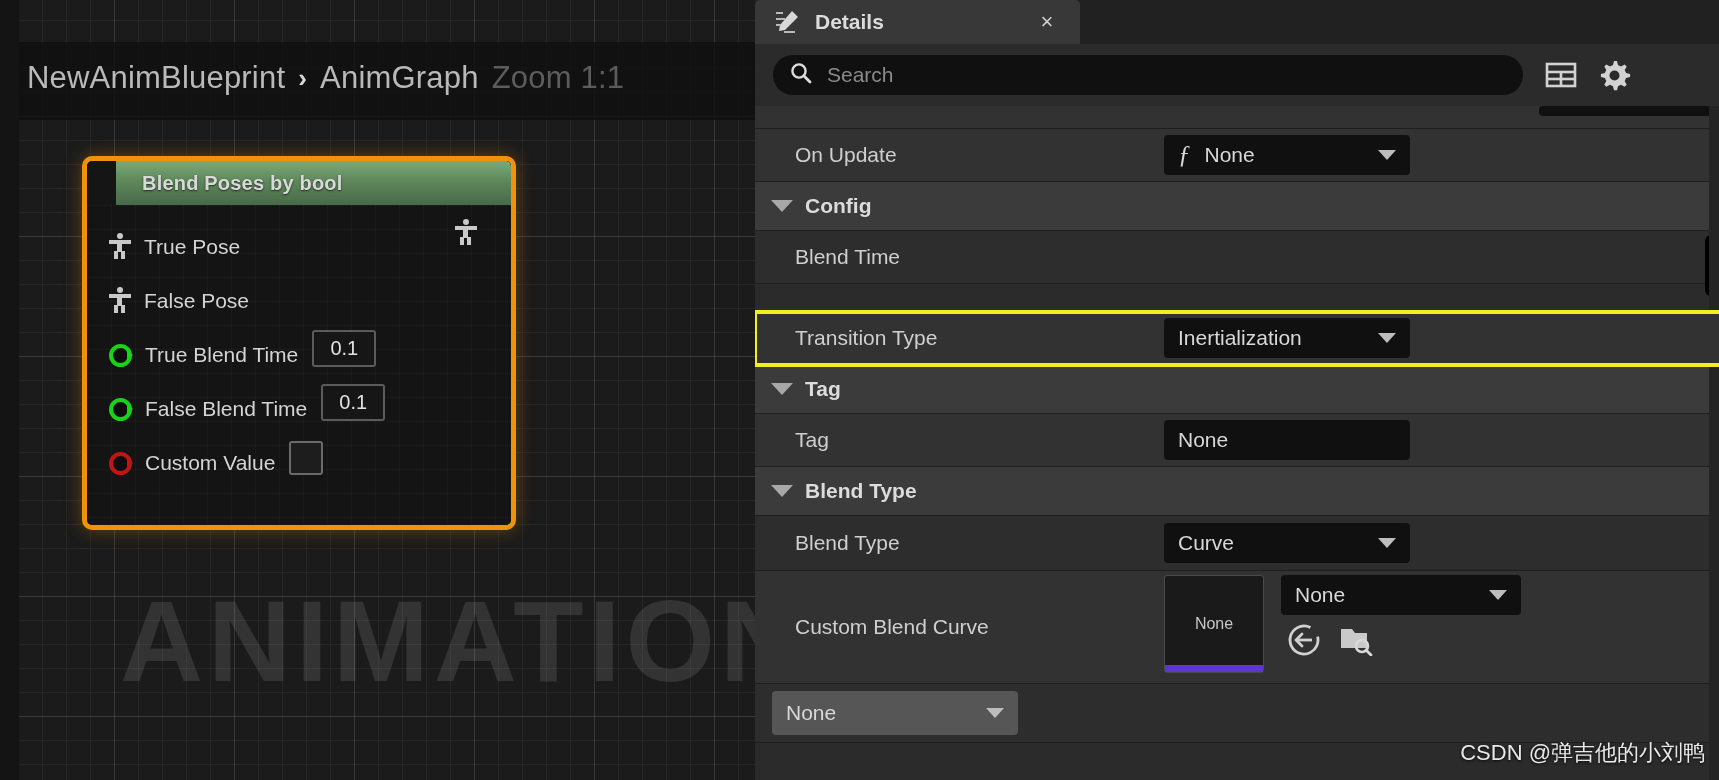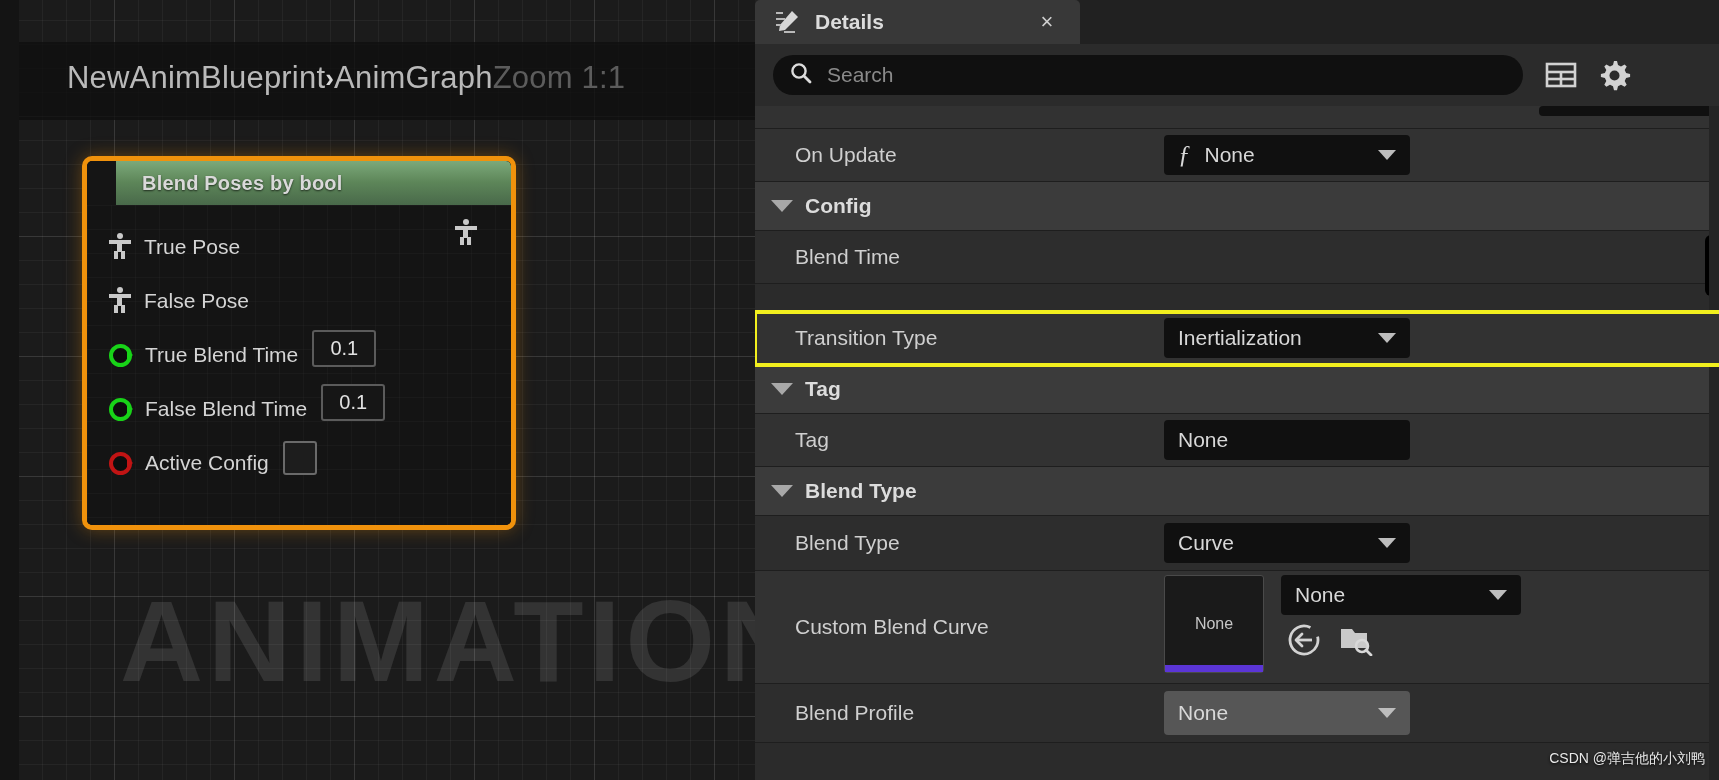--- a/index.html
+++ b/index.html
@@ -13,22 +13,22 @@
       linear-gradient(to right, rgba(255,255,255,.045) 1px, transparent 1px),
       linear-gradient(to bottom, rgba(255,255,255,.045) 1px, transparent 1px),
       linear-gradient(to right, rgba(255,255,255,.085) 1px, transparent 1px),
       linear-gradient(to bottom, rgba(255,255,255,.085) 1px, transparent 1px);
     background-size:24px 24px,24px 24px,120px 120px,120px 120px;
     background-position:-6px -4px,-6px -4px,-6px -4px,-6px -4px;}
   .graph-leftedge{position:absolute;left:0;top:0;width:19px;height:780px;background:#141414;z-index:6;}
 
   
   .bc-band{position:absolute;left:0;top:42px;width:755px;height:78px;background:rgba(15,15,15,.80);z-index:4;}
-  .breadcrumb{position:absolute;left:27px;top:60px;z-index:5;display:flex;align-items:center;
-    white-space:nowrap;font-size:31px;letter-spacing:.2px;margin-left:40px;}
+  .breadcrumb{position:absolute;left:27px;top:60px;z-index:5;display:flex;align-items:center;gap:13px;
+    white-space:nowrap;font-size:31px;letter-spacing:.2px;}
   .bc-main{color:#b9b9b9;}
   .bc-sep{color:#d8d8d8;font-size:26px;font-weight:bold;}
   .bc-zoom{color:#5c5c5c;}
 
   
   .wm-anim{position:absolute;left:120px;top:575px;font-size:115px;font-weight:bold;
     color:rgba(255,255,255,.105);letter-spacing:5px;z-index:2;white-space:nowrap;
     font-family:"Liberation Sans",sans-serif;}
 
   
@@ -116,21 +116,21 @@
   .undo-arrow{position:absolute;right:-140px;top:6px;color:#cfcfcf;font-size:30px;}
 
   
   .thumb{width:98px;height:96px;background:#1a1a1a;border:1px solid #4a4a4a;border-radius:3px;
     display:flex;align-items:center;justify-content:center;position:relative;flex:none;}
   .thumb span{color:#c6c6c6;font-size:16px;}
   .thumb::after{content:"";position:absolute;left:0;right:0;bottom:0;height:7px;background:#5b35d6;}
   .cbc-right{margin-left:17px;display:flex;flex-direction:column;gap:8px;}
   .cbc-icons{display:flex;align-items:center;gap:18px;padding-left:6px;}
 
-  .watermark{position:absolute;right:14px;bottom:12px;color:#e8e8e8;font-size:14px;
+  .watermark{position:absolute;right:14px;bottom:12px;color:#e8e8e8;font-size:22px;
     z-index:40;text-shadow:0 1px 3px rgba(0,0,0,.9);white-space:nowrap;
     font-family:"Liberation Sans",sans-serif;}
   .scroll-right{position:absolute;right:0;top:106px;width:10px;height:674px;background:#242424;}
 </style>
 </head>
 <body>
 
 <div id="root">
 
   <div class="graph">
@@ -198,21 +198,21 @@
               </span>
             <span class="pin-label">False Blend Time</span>
             <span class="val-box">0.1</span>
           </div>
 
           <div class="pin-row">
             <span class="circle-pin red">
                 <i class="ring"></i>
                 <i class="arr"></i>
               </span>
-            <span class="pin-label">Active Config</span>
+            <span class="pin-label">Custom Value</span>
             <span class="chk-box"></span>
           </div>
 
         </div>
       </div>
     </div>
   </div>
 
   <div class="panel">
 
@@ -369,21 +369,20 @@
                   <circle cx="23" cy="22" r="6" fill="none" stroke="#d9d9d9" stroke-width="2.6"></circle>
                   <line x1="27" y1="26" x2="32" y2="31" stroke="#d9d9d9" stroke-width="2.8" stroke-linecap="round"></line>
                 </svg>
               </span>
             </div>
           </div>
         </div>
       </div>
 
       <div class="prow alt" style="height:58px;">
-        <div class="plabel">Blend Profile</div>
         <div class="pvalue">
           <div class="combo" style="width:246px;background:#565656;height:44px;">
             <span>None</span>
             <span class="chev"></span>
           </div>
         </div>
       </div>
 
     </div>
 

